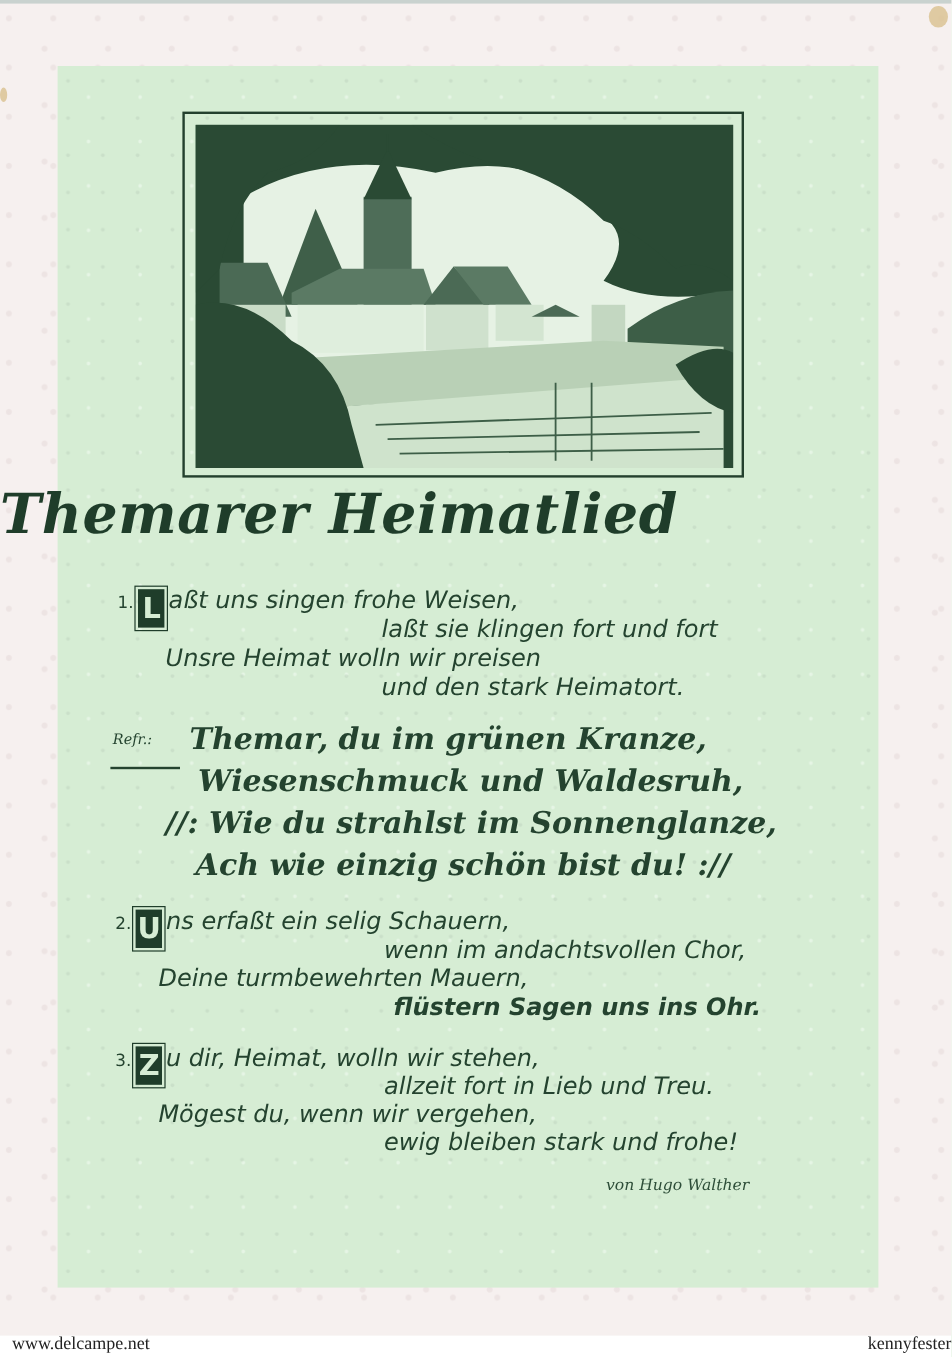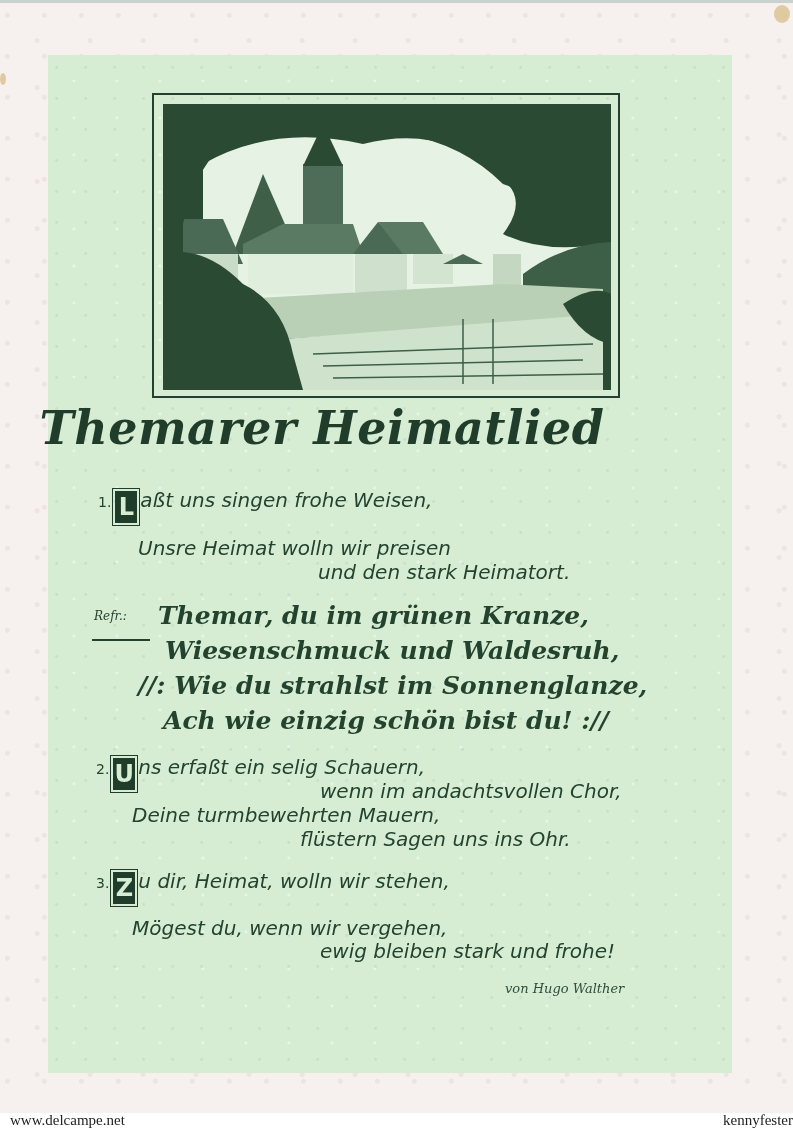--- a/index.html
+++ b/index.html
@@ -32,21 +32,21 @@
     .frame {
       position:absolute; left:152px; top:90px; width:468px; height:305px;
       border:2px solid #24402e; box-sizing:border-box;
     }
     .picture {
       position:absolute; left:163px; top:101px; width:448px; height:286px;
       background:#2a4a34; overflow:hidden;
     }
     .picture svg { display:block; }
     .title {
-      position:absolute; left:0; top:398px; width:644px; text-align:center;
+      position:absolute; left:0; top:398px; width:644px; text-align:left;
       font-family:"DejaVu Serif", serif; font-weight:bold; font-style:italic;
       font-size:46px; color:#1f3d2a; letter-spacing:0.5px;
     }
     .line {
       position:absolute; font-family:"DejaVu Sans", sans-serif; font-style:italic;
       color:#24432f; white-space:nowrap;
     }
     .verse-line { font-size:20px; }
     .refrain-line { font-size:25px; font-weight:bold; font-family:"DejaVu Serif", serif; }
     .num { font-size:14px; font-style:normal; }
@@ -123,40 +123,42 @@
       <path d="M180 0 L448 0 L448 130 Q420 110 400 120 Q370 90 340 80 Q300 40 240 30 Q210 20 180 0 Z" fill="#2a4a34"></path>
       <path d="M400 200 Q430 180 448 190 L448 240 Q420 235 400 200 Z" fill="#2a4a34"></path>
     </svg>
   </div>
 
   <div class="title">Themarer Heimatlied</div>
 
   <div class="line verse-line" style="left:98px;top:485px;">
     <span class="num">1.</span><span class="initial">L</span><span>aßt uns singen frohe Weisen,</span>
   </div>
+  <div class="line verse-line" style="left:318px;top:509px;">laßt sie klingen fort und fort</div>
   <div class="line verse-line" style="left:138px;top:533px;">Unsre Heimat wolln wir preisen</div>
   <div class="line verse-line" style="left:318px;top:557px;">und den stark Heimatort.</div>
 
   <div class="refr-label" style="left:94px;top:606px;">Refr.:</div>
   <div class="refr-underline"></div>
   <div class="line refrain-line" style="left:158px;top:598px;">Themar, du im grünen Kranze,</div>
   <div class="line refrain-line" style="left:165px;top:633px;">Wiesenschmuck und Waldesruh,</div>
   <div class="line refrain-line" style="left:138px;top:668px;">//: Wie du strahlst im Sonnenglanze,</div>
   <div class="line refrain-line" style="left:163px;top:703px;">Ach wie einzig schön bist du! ://</div>
 
   <div class="line verse-line" style="left:96px;top:752px;">
     <span class="num">2.</span><span class="initial">U</span><span>ns erfaßt ein selig Schauern,</span>
   </div>
   <div class="line verse-line" style="left:320px;top:776px;">wenn im andachtsvollen Chor,</div>
   <div class="line verse-line" style="left:132px;top:800px;">Deine turmbewehrten Mauern,</div>
-  <div class="line verse-line" style="left:300px;top:824px;">flüstern Sagen uns ins Ohr.</div>
+  <div class="line verse-line" style="left:328px;top:824px;font-weight:bold;">flüstern Sagen uns ins Ohr.</div>
 
   <div class="line verse-line" style="left:96px;top:866px;">
     <span class="num">3.</span><span class="initial">Z</span><span>u dir, Heimat, wolln wir stehen,</span>
   </div>
+  <div class="line verse-line" style="left:320px;top:890px;">allzeit fort in Lieb und Treu.</div>
   <div class="line verse-line" style="left:132px;top:913px;">Mögest du, wenn wir vergehen,</div>
   <div class="line verse-line" style="left:320px;top:936px;">ewig bleiben stark und frohe!</div>
 
   <div class="author">von Hugo Walther</div>
 </div>
 
 <div class="footer" style="left:10px;">www.delcampe.net</div>
 <div class="footer" style="right:0;margin-left:23px;">kennyfester</div>
 
 </body></html>

